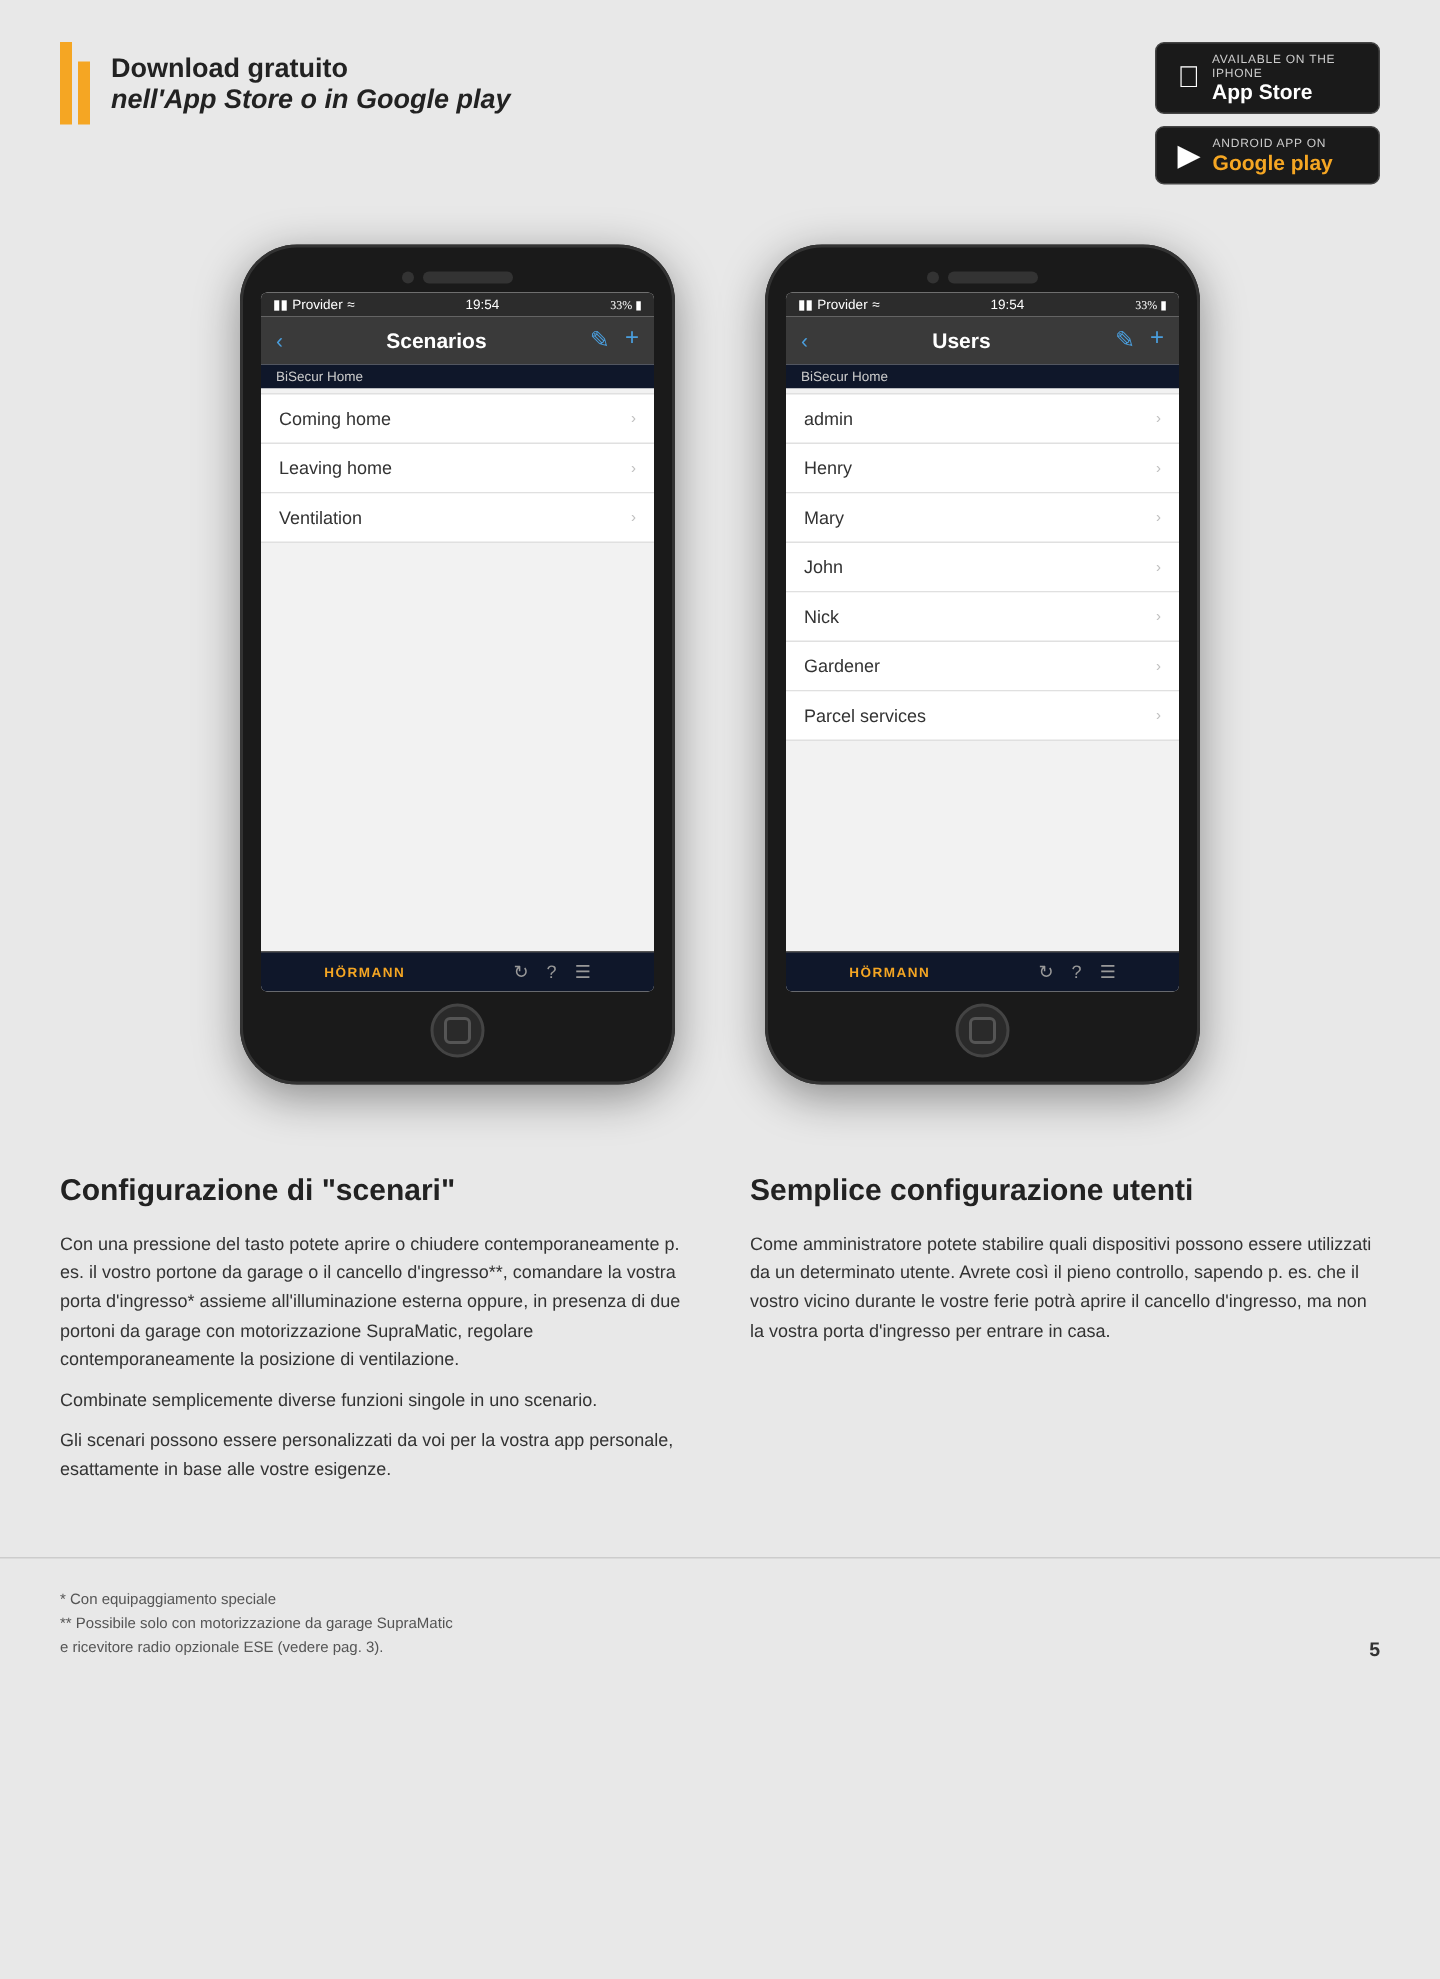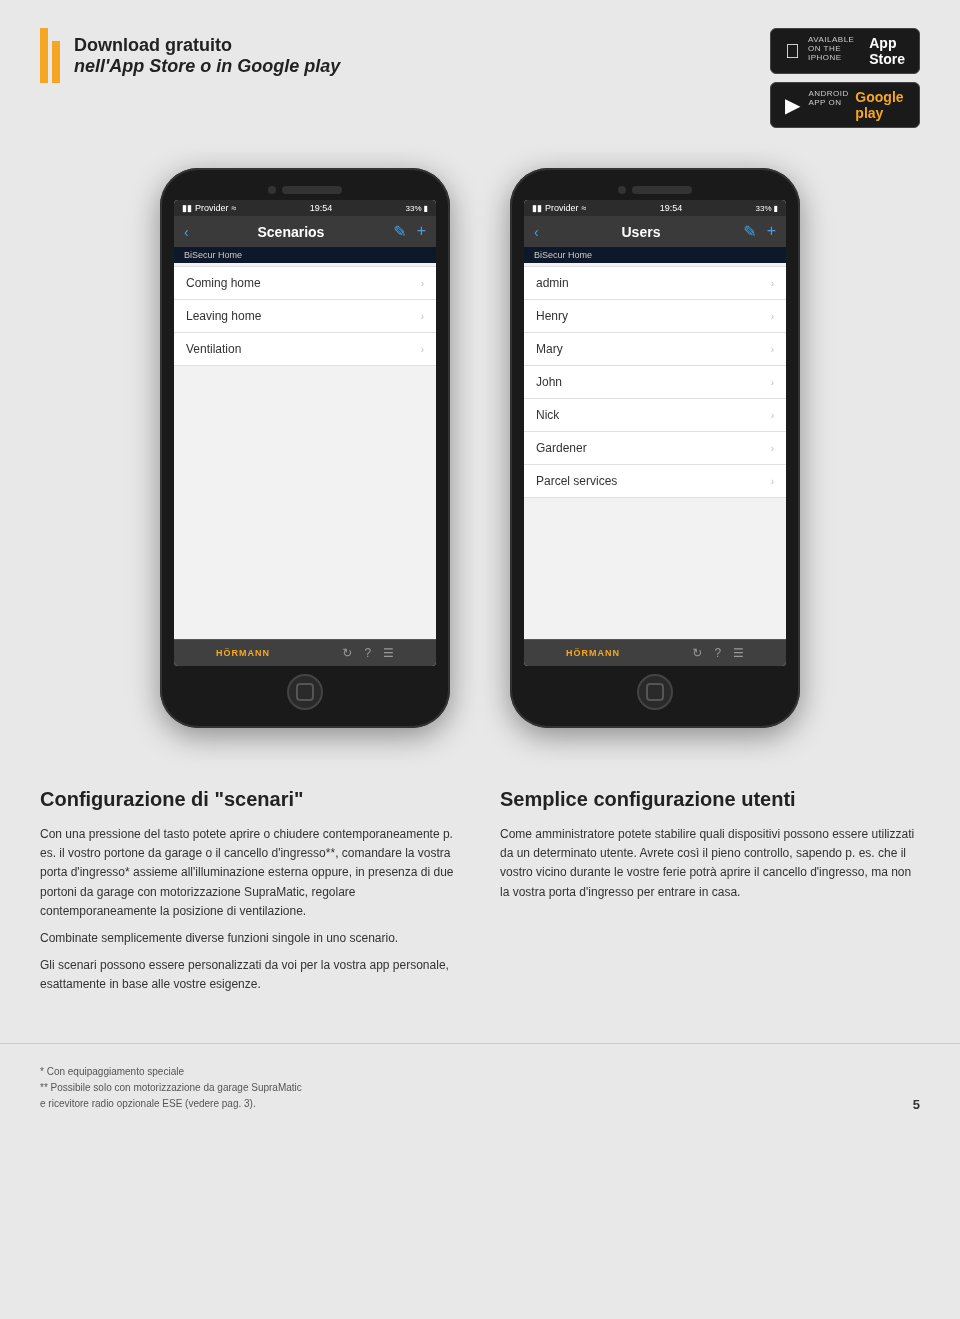--- a/index.html
+++ b/index.html
@@ -61,21 +61,21 @@
       padding: 6px 14px;
       width: 150px;
       border: 1px solid #444;
     }
     .badge .badge-icon {
       font-size: 20px;
       color: #fff;
     }
     .badge-text-area {
       display: flex;
-      flex-direction: row;
+      flex-direction: column;
     }
     .badge-small {
       font-size: 8px;
       color: #ccc;
       text-transform: uppercase;
       letter-spacing: 0.5px;
     }
     .badge-large {
       font-size: 14px;
       color: #fff;
@@ -140,21 +140,21 @@
     .phone-status-bar {
       background: #2c2c2c;
       display: flex;
       justify-content: space-between;
       align-items: center;
       padding: 3px 8px;
       font-size: 9px;
       color: #fff;
     }
     .status-left { display: flex; align-items: center; gap: 3px; }
-    .status-right { display: flex; align-items: center; gap: 2px; font-size: 8px; }
+    .status-right { display: flex; align-items: center; gap: 2px; font-size: 8px; font-family: Liberation Serif, serif; }
     .wifi-icon { font-size: 9px; }
     .phone-nav-bar {
       background: #3a3a3a;
       display: flex;
       align-items: center;
       justify-content: space-between;
       padding: 6px 10px;
     }
     .nav-back {
       color: #4a9edd;
@@ -194,21 +194,21 @@
     }
     .phone-list-item:first-child {
       border-top: 1px solid #e0e0e0;
       margin-top: 3px;
     }
     .phone-list-item .chevron {
       color: #c0c0c0;
       font-size: 10px;
     }
     .phone-bottom-bar {
-      background: #404040;
+      background: #0f172a;
       display: flex;
       align-items: center;
       justify-content: space-around;
       padding: 6px;
       border-top: 1px solid #555;
     }
     .bottom-brand {
       color: #f5a623;
       font-size: 9px;
       font-weight: bold;

